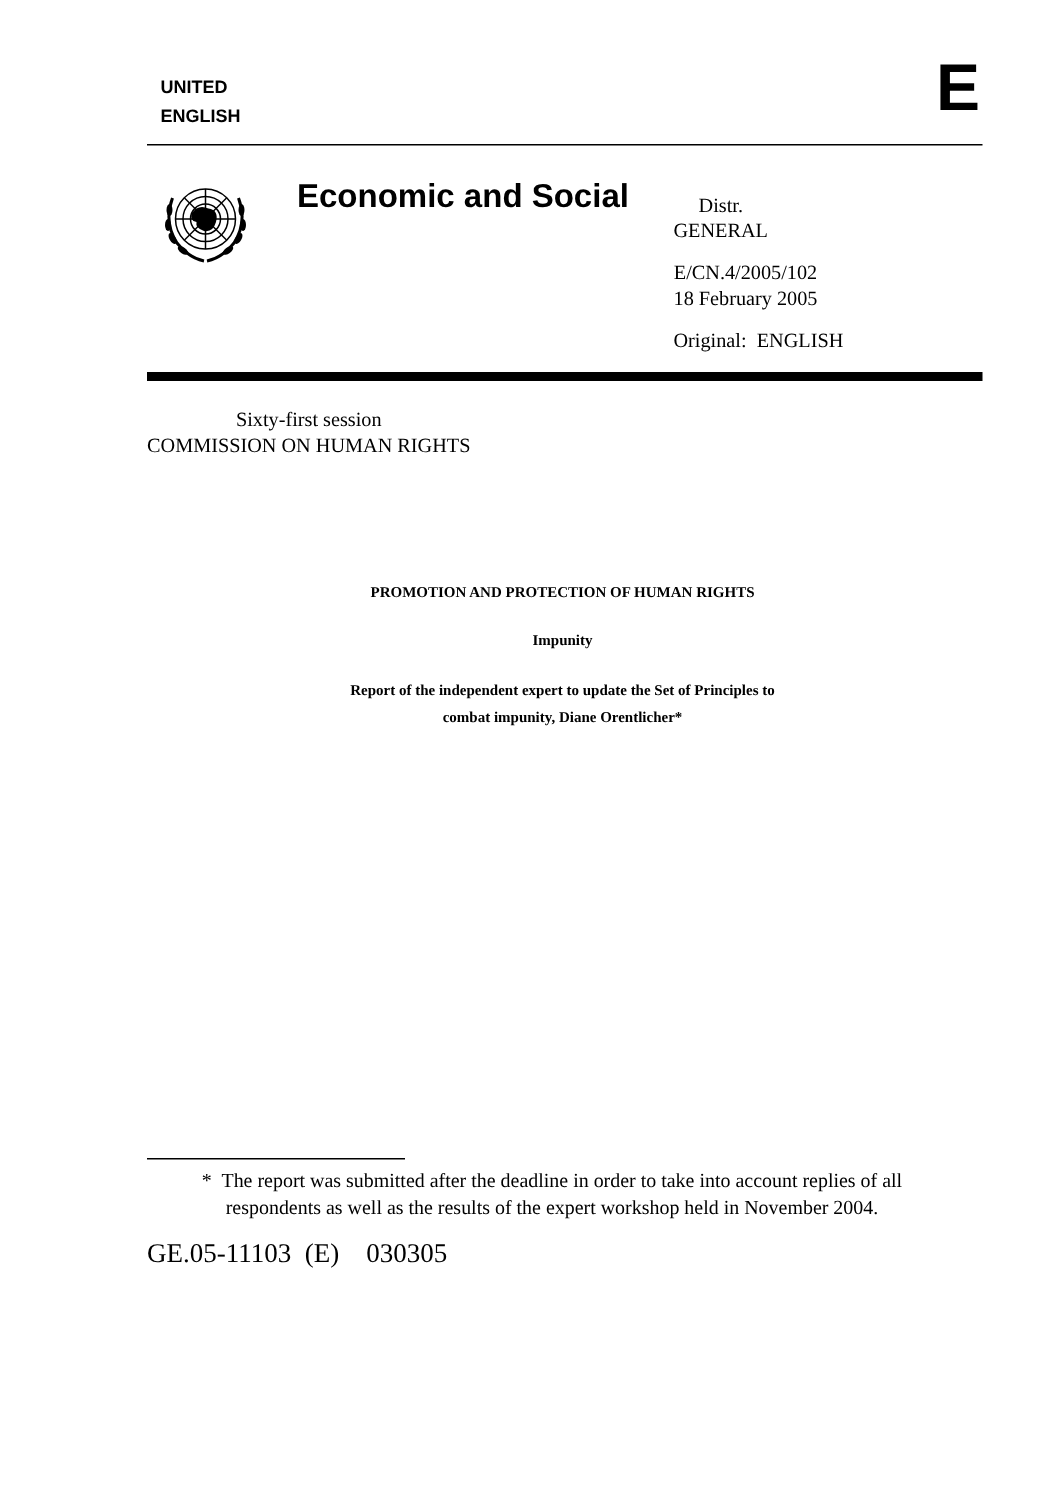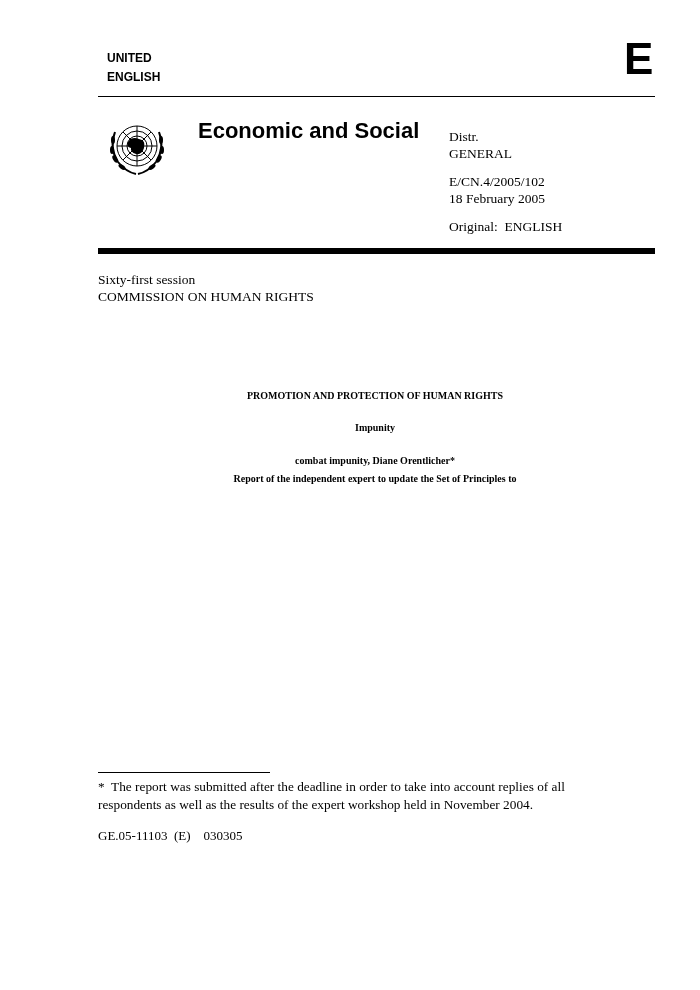--- a/index.html
+++ b/index.html
@@ -1,18 +1,18 @@
 <!DOCTYPE html>
 <html><head>
   <meta charset="utf-8">
   <style>
     html, body { margin: 0; padding: 0; background: #ffffff; }
     body { width: 700px; height: 990px; position: relative; overflow: hidden; color: #000; }
     .sans { font-family: "Liberation Sans", sans-serif; }
-    .serif { font-family: "Liberation Serif", serif; }
+    .serif { font-family: "Liberation Serif", serif; text-align: center; }
     .abs { position: absolute; }
 
     .org-name { left: 107px; top: 49px; font-size: 12px; font-weight: bold; line-height: 19px; }
     .doc-letter { left: 624px; top: 36px; font-size: 44px; font-weight: bold; line-height: 46px; }
     .rule-thin { left: 98px; top: 96px; width: 557px; height: 1px; background: #000; }
 
     .emblem { left: 106px; top: 118px; width: 62px; height: 62px; }
 
     .council { left: 198px; top: 118px; font-size: 22px; font-weight: bold; line-height: 26px; }
 
@@ -25,21 +25,21 @@
 
     .commission { left: 98px; top: 271px; font-size: 13.5px; line-height: 17px; }
 
     .title-block { left: 98px; width: 557px; text-align: center; font-weight: bold; font-size: 10px; }
     .t1 { top: 390px; left: 80px; width: 590px; }
     .t2 { top: 422px; left: 80px; width: 590px; }
     .t3 { top: 452px; left: 80px; width: 590px; line-height: 18px; }
 
     .fn-rule { left: 98px; top: 772px; width: 172px; height: 1px; background: #000; }
     .footnote { left: 98px; top: 778px; width: 540px; font-size: 13.3px; line-height: 18px; }
-    .job-no { left: 98px; top: 827px; font-size: 13px; line-height: 17px; white-space: pre; }
+    .job-no { left: 98px; top: 827px; font-size: 18px; line-height: 17px; white-space: pre; }
   </style>
 </head>
 <body>
 
 <div class="abs sans org-name">
   <div>UNITED</div>
   <div>ENGLISH</div>
 </div>
 <div class="abs sans doc-letter">E</div>
 <div class="abs rule-thin"></div>
@@ -91,22 +91,22 @@
 <div class="abs rule-thick"></div>
 
 <div class="abs serif commission">
   <div>Sixty-first session</div>
   <div>COMMISSION ON HUMAN RIGHTS</div>
 </div>
 
 <div class="abs serif title-block t1">PROMOTION AND PROTECTION OF HUMAN RIGHTS</div>
 <div class="abs serif title-block t2">Impunity</div>
 <div class="abs serif title-block t3">
+  <div>Report of the independent expert to update the Set of Principles to</div>
   <div>combat impunity, Diane Orentlicher*</div>
-  <div>Report of the independent expert to update the Set of Principles to</div>
 </div>
 
 <div class="abs fn-rule"></div>
 <div class="abs serif footnote">
   <div style="white-space: pre;">*  The report was submitted after the deadline in order to take into account replies of all</div>
   <div>respondents as well as the results of the expert workshop held in November 2004.</div>
 </div>
 <div class="abs serif job-no">GE.05-11103  (E)    030305</div>
 
 </body></html>

